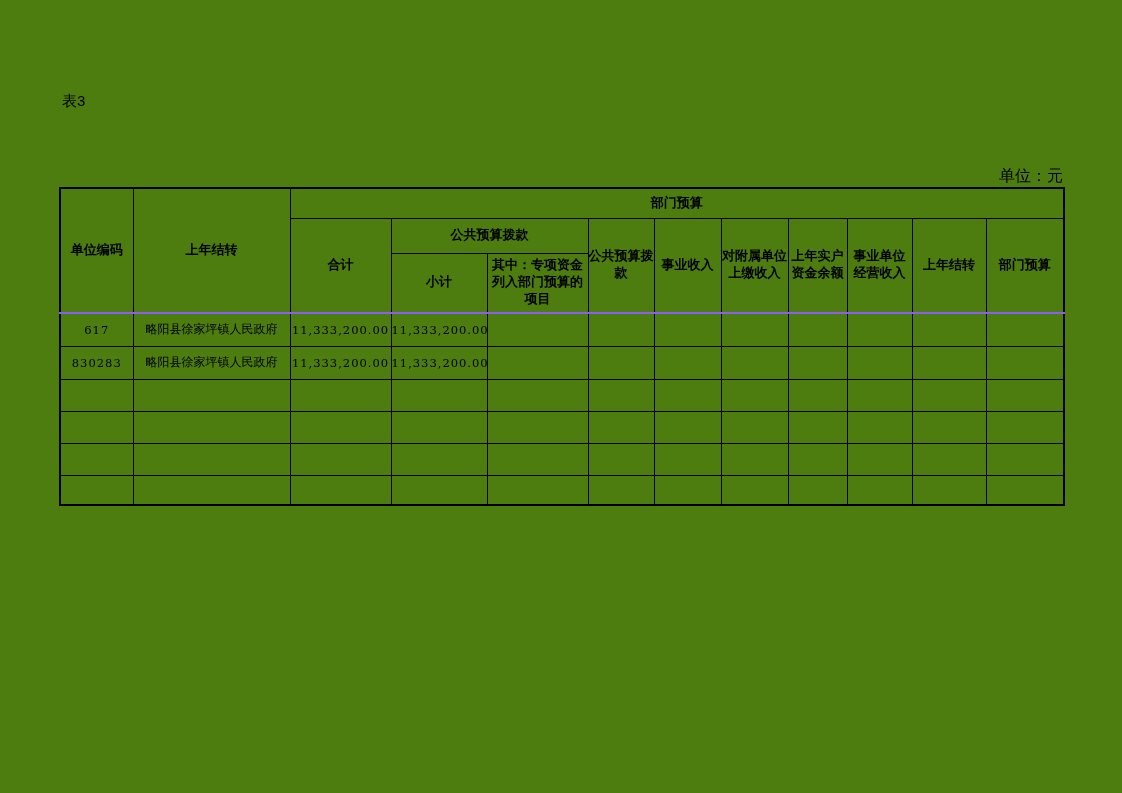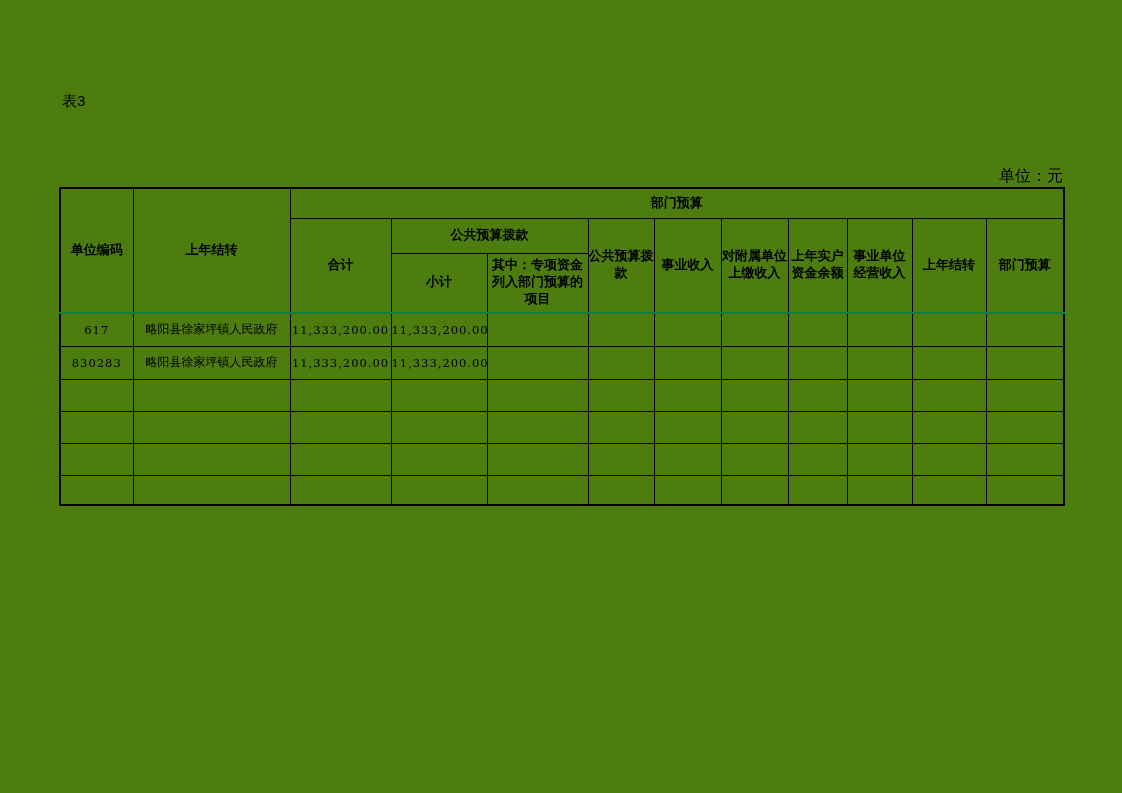--- a/index.html
+++ b/index.html
@@ -75,21 +75,21 @@
     font-size: 12px;
     font-family: "DejaVu Serif", serif;
   }
   tbody td.num {
     font-size: 11.5px;
     letter-spacing: 1px;
   }
   tbody tr { height: 32px; }
   tbody tr.dr1, tbody tr.dr2 { height: 33px; }
   tbody tr.dr6 { height: 30px; }
-  tbody tr.dr1 td { border-top: 2px solid #15803d; }
+  tbody tr.dr1 td { border-top: 2px solid #8b5cf6; }
 </style>
 </head>
 <body>
 
 <div class="page">
 
   <div class="table-label">表3</div>
 
 
   <div class="unit-note">单位：元</div>

